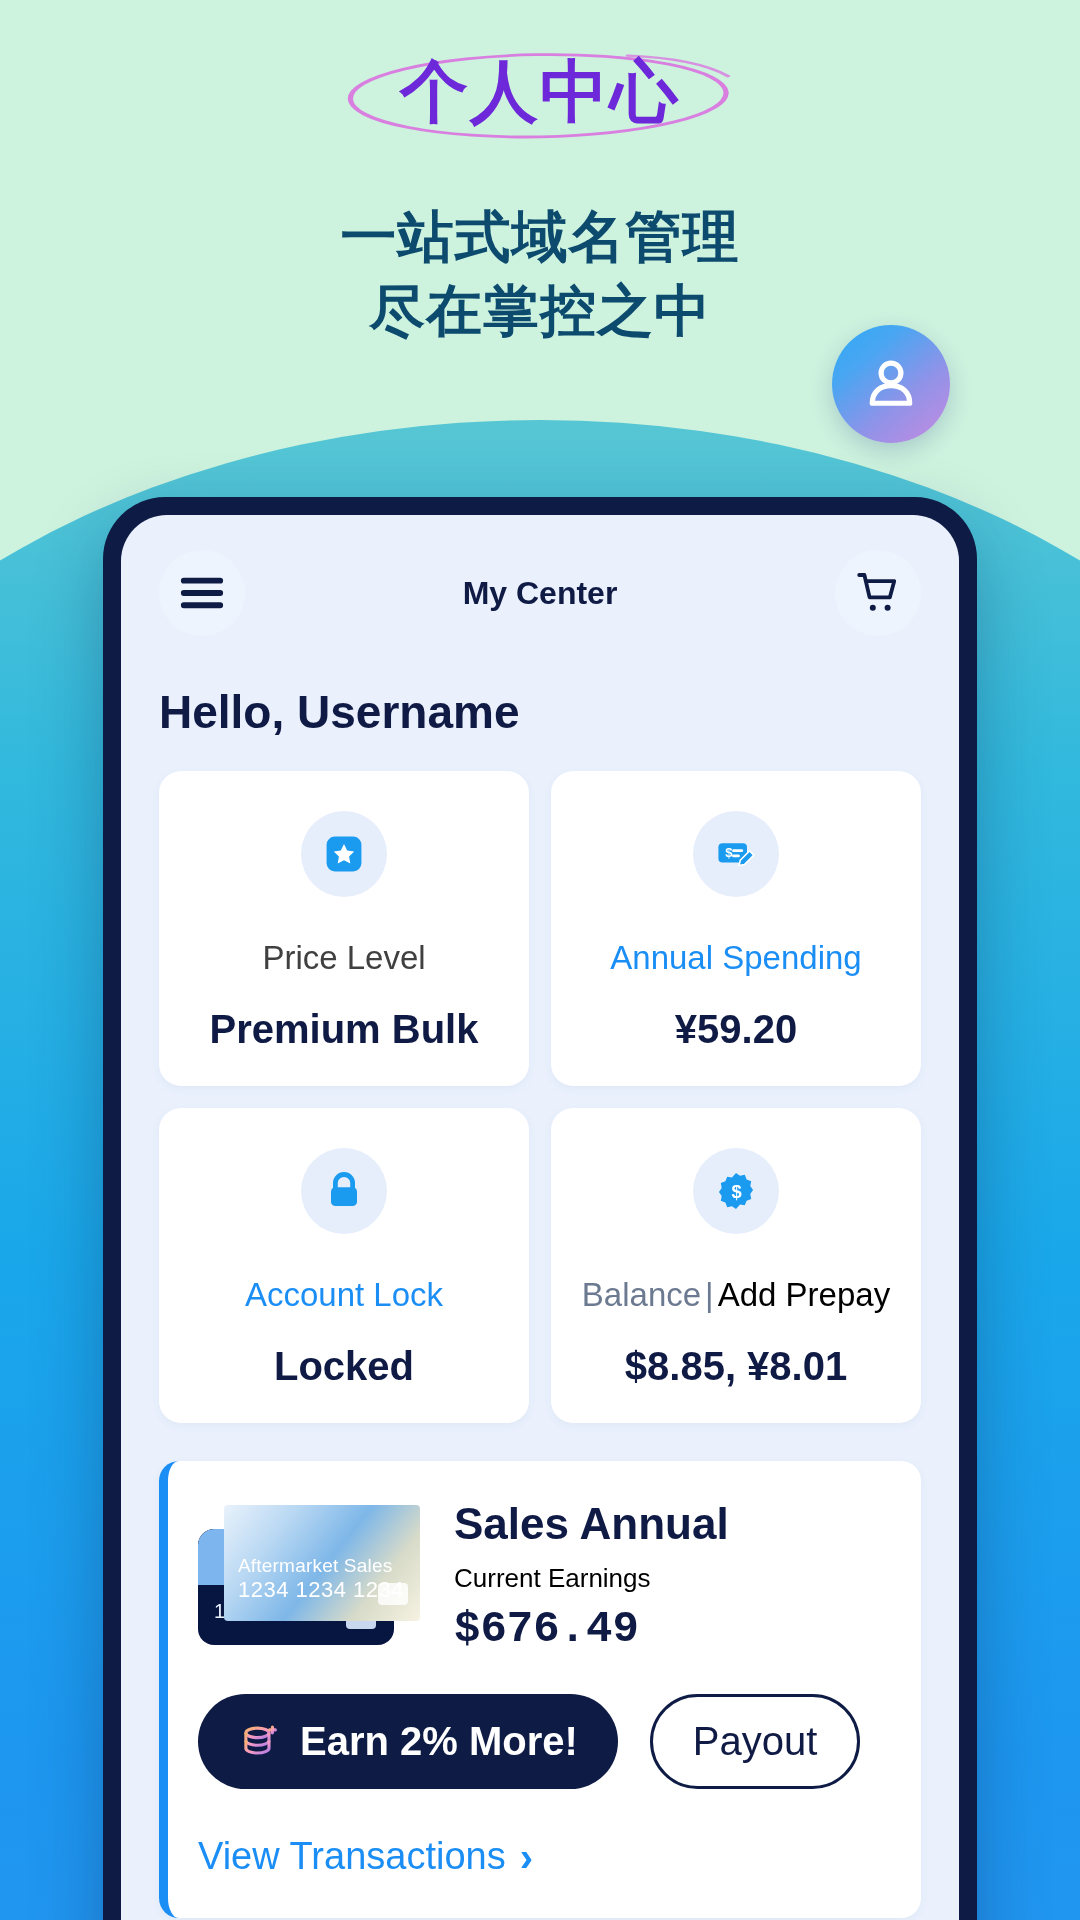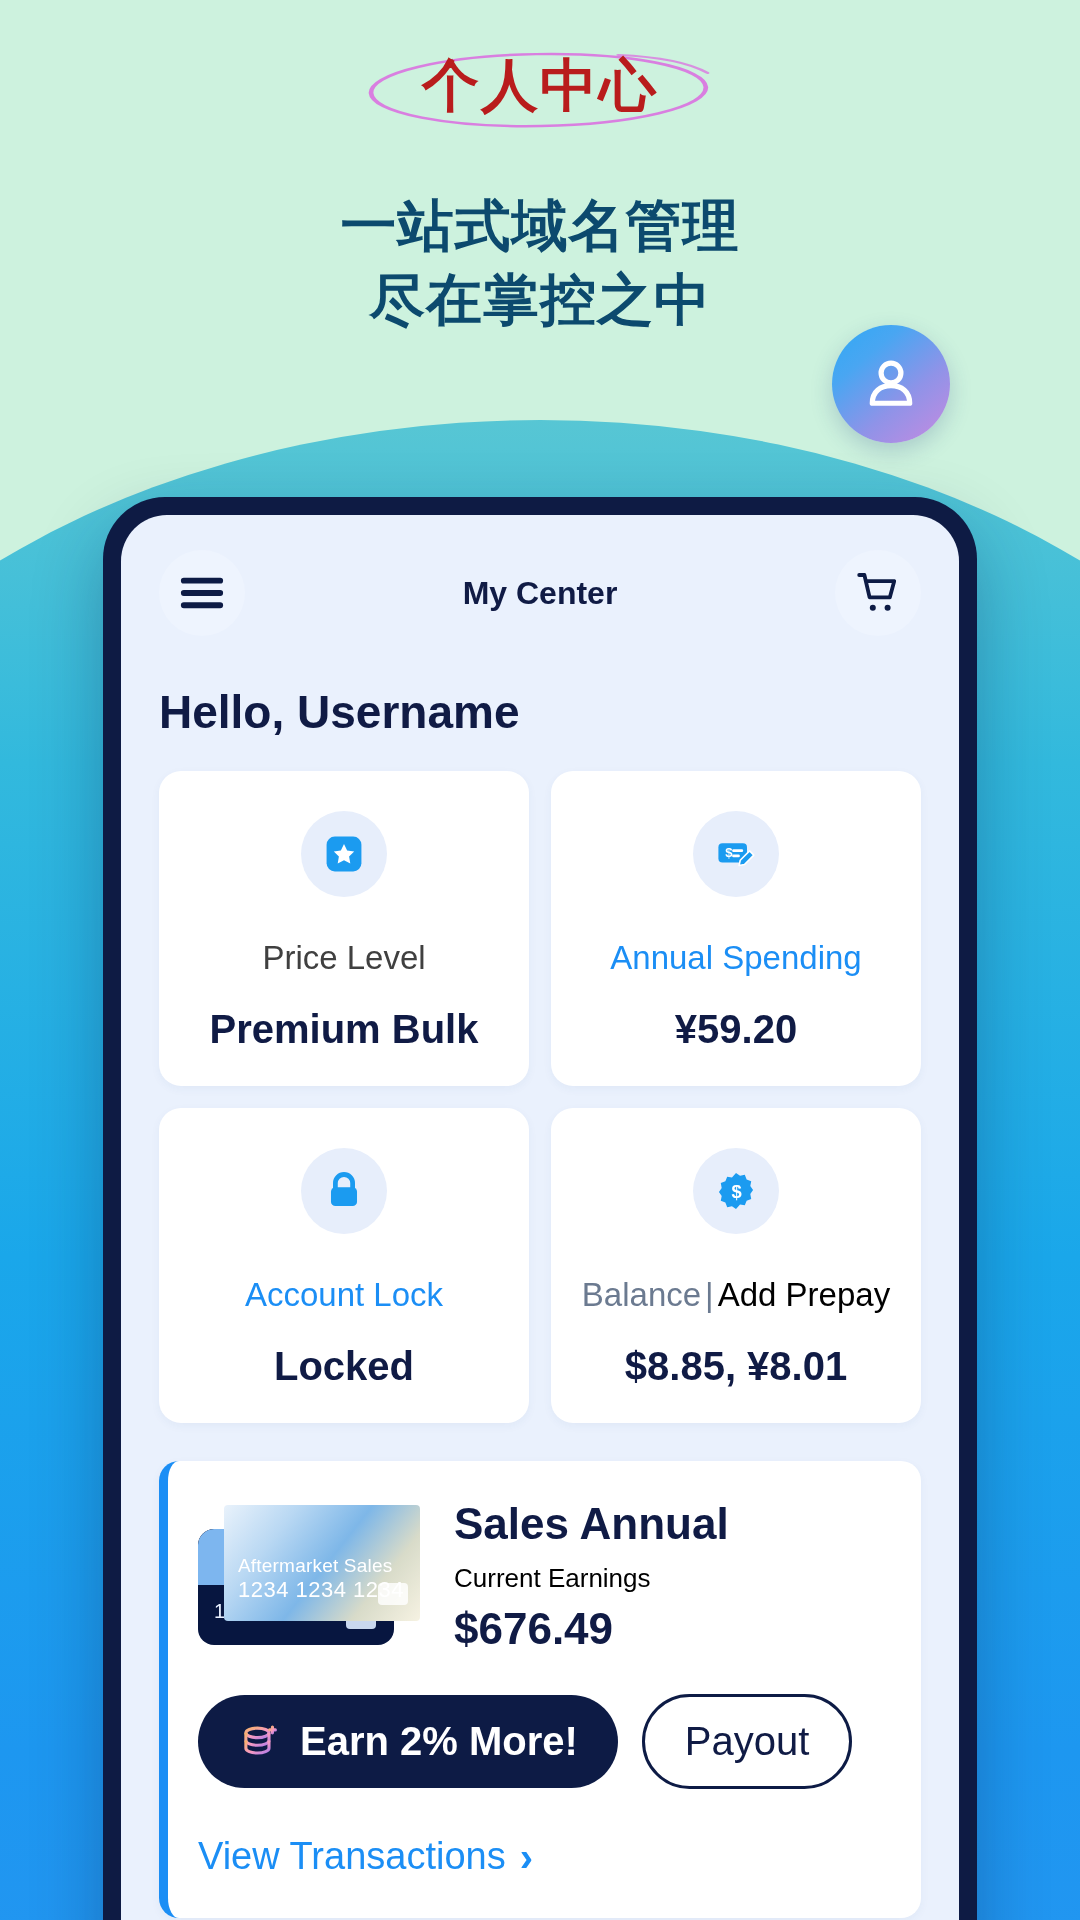--- a/index.html
+++ b/index.html
@@ -38,24 +38,24 @@
     padding: 6px 62px 16px 62px;
   }
   .title-wrap .ellipse {
     position: absolute;
     left: 0; top: 0;
     width: 100%; height: 100%;
     pointer-events: none;
   }
   .hero-title {
     position: relative;
-    font-size: 57px;
+    font-size: 68px;
     line-height: 1.05;
     font-weight: 700;
-    color: #b91c1c;
+    color: #6d28d9;
     letter-spacing: 2px;
     white-space: nowrap;
   }
   .hero-sub {
     margin-top: 57px;
     font-size: 56px;
     line-height: 1.32;
     font-weight: 700;
     color: #0c4a6e;
     letter-spacing: 1px;
@@ -188,22 +188,22 @@
     font-size: 22px; color: #ffffff; letter-spacing: .5px;
   }
   .cc-front .chip {
     position: absolute; right: 12px; bottom: 16px;
     width: 30px; height: 22px; border-radius: 4px;
     background: rgba(255,255,255,.82);
   }
   .sales-txt { padding-top: 4px; }
   .sales-title { font-size: 44px; font-weight: 700; color: #101b45; }
   .sales-sub   { margin-top: 14px; font-size: 26px; color: #000000; }
-  .sales-amt   { margin-top: 10px; font-size: 44px; font-weight: 700; color: #101b45; }
-  .btn-row { margin-top: 40px; display: flex; align-items: center; gap: 24px; }
+  .sales-amt   { margin-top: 10px; font-size: 44px; font-weight: 700; color: #101b45; font-family: Liberation Mono, monospace; }
+  .btn-row { margin-top: 40px; display: flex; gap: 32px; }
   .btn-primary {
     background: #0d1b45; color: #fff;
     border-radius: 48px;
     padding: 24px 40px;
     font-size: 40px; font-weight: 700;
     display: flex; align-items: center; gap: 18px;
     border: none;
   }
   .btn-outline {
     background: #fff; color: #101b45;

